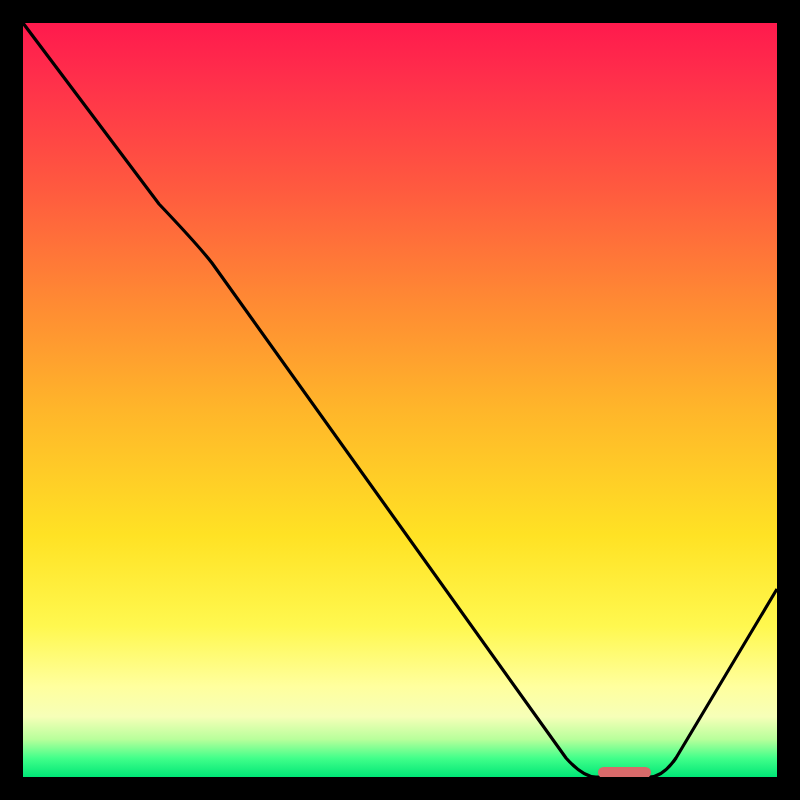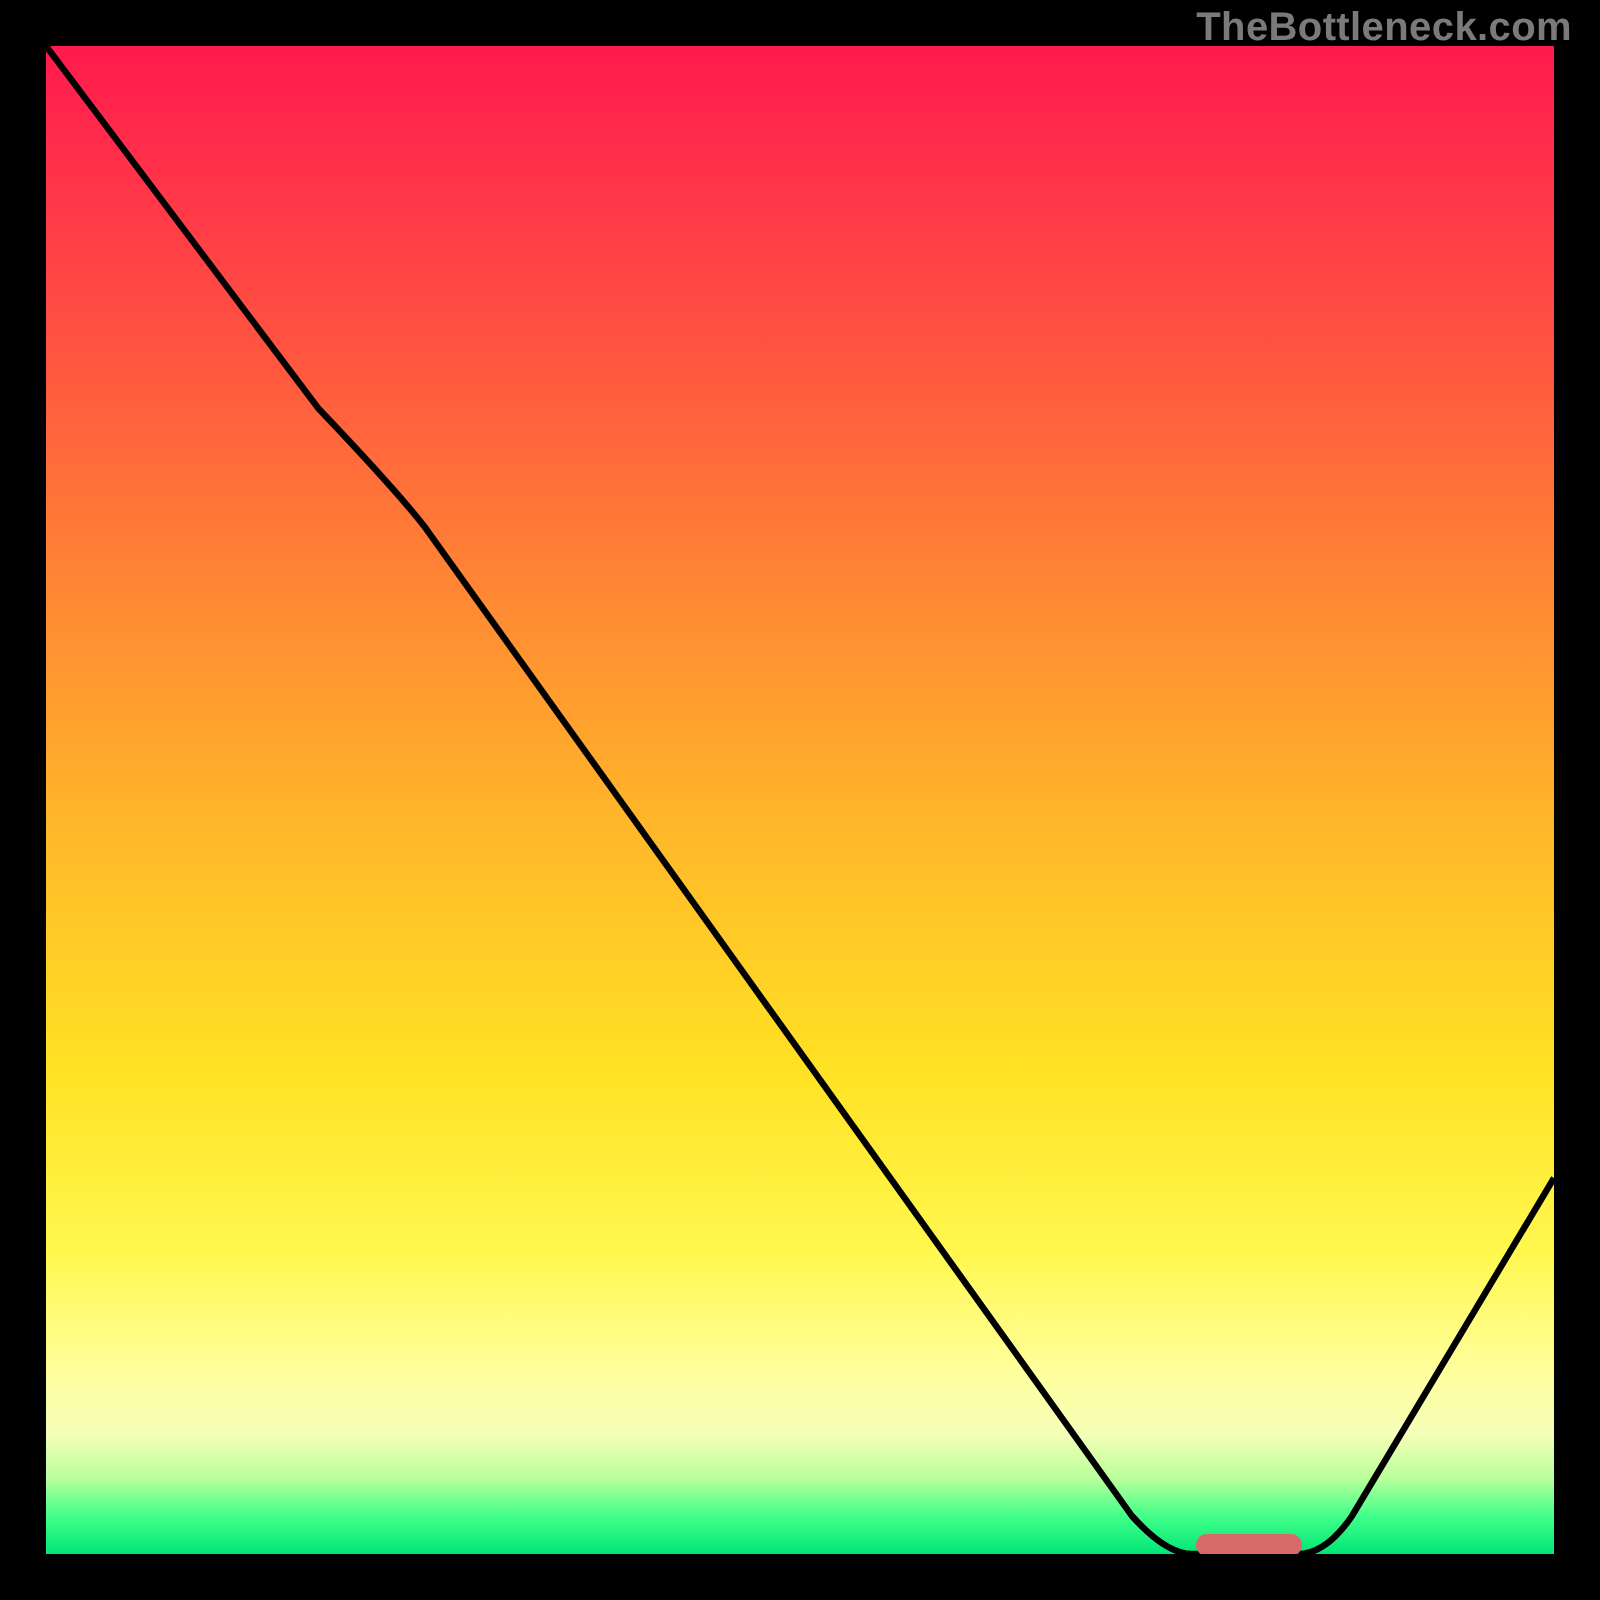--- a/index.html
+++ b/index.html
@@ -78,14 +78,13 @@
                L 543 735
                Q 560 754 573 754
                L 626 754
                Q 640 754 653 735
                L 754 566" fill="none" stroke="#000" stroke-width="3.2"></path>
     </svg>
 
     <div class="red-dash" style="left:575px; top:744px; width:53px; height:11px;"></div>
   </div>
 
-  <div class="watermark">TheBottleneck.com</div>
 </div>
 
 </body></html>

